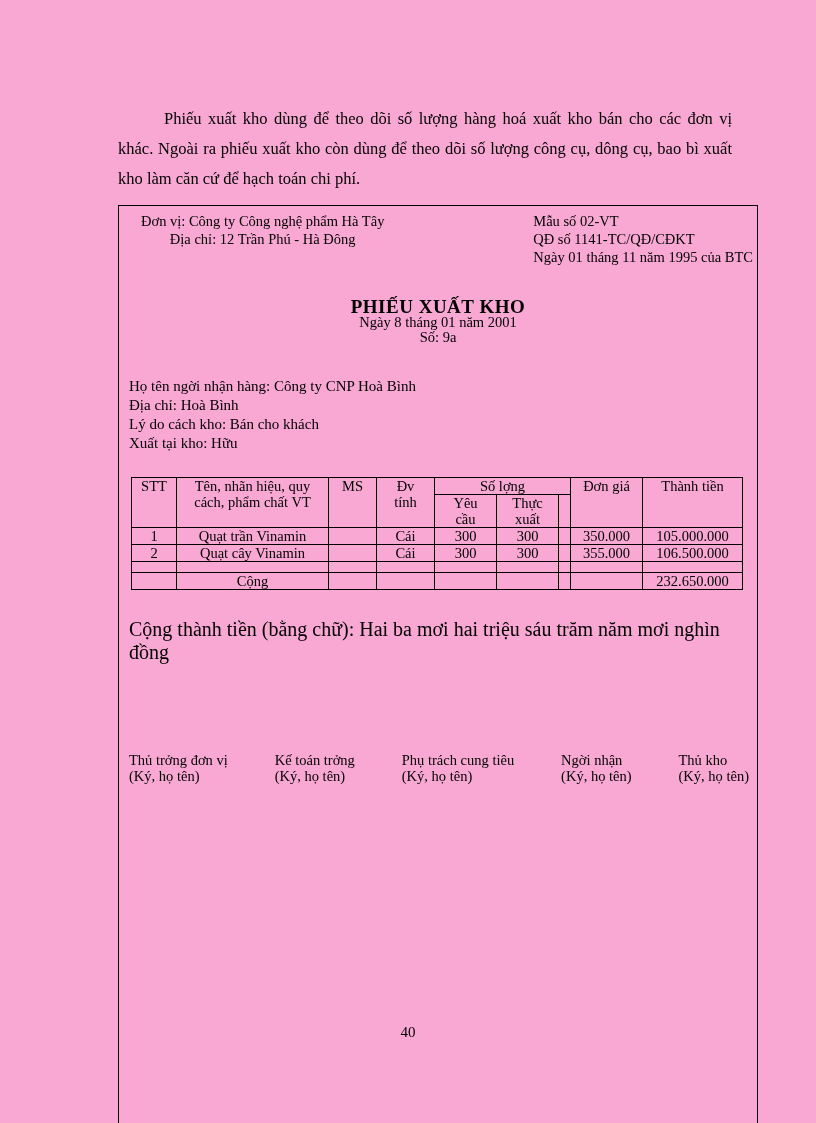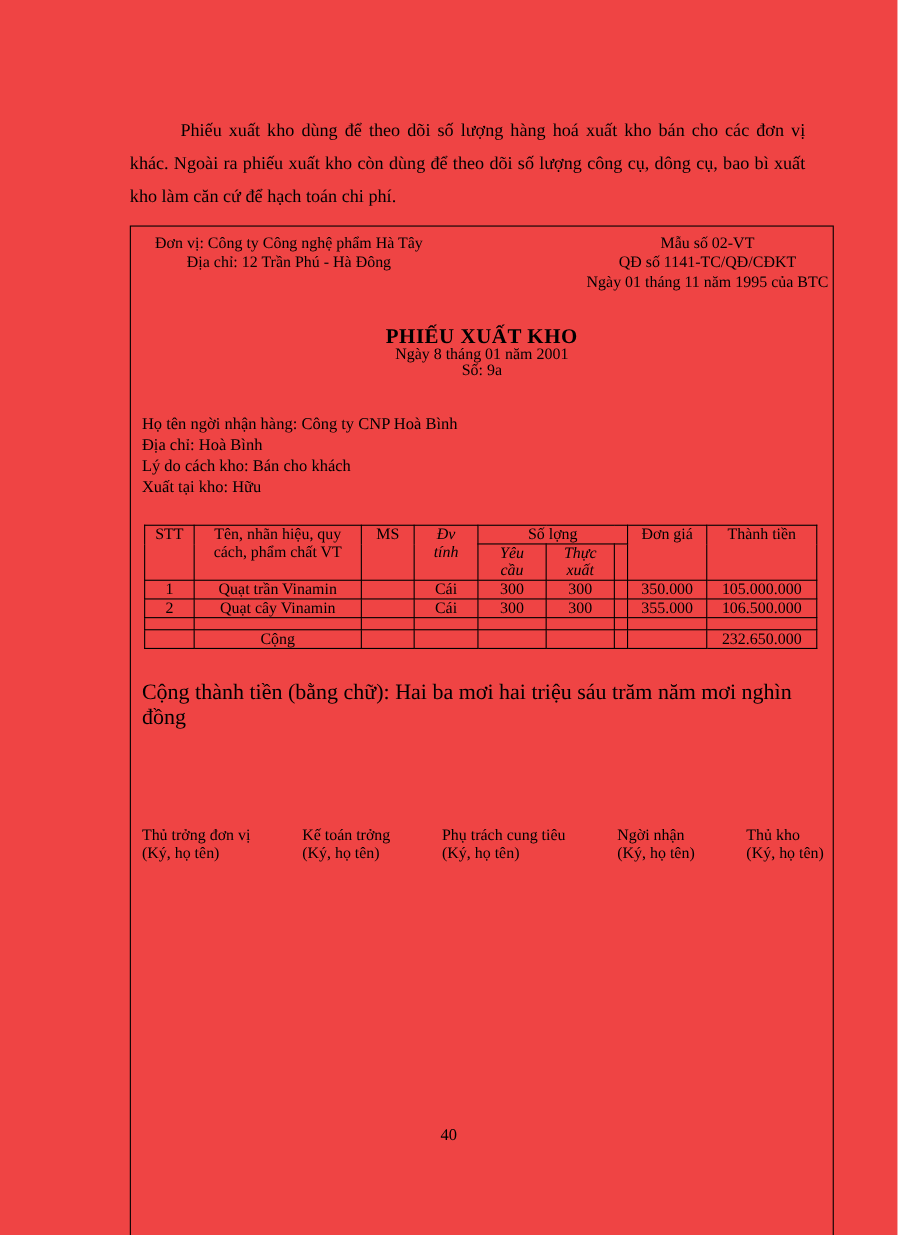--- a/index.html
+++ b/index.html
@@ -1,21 +1,21 @@
 <!DOCTYPE html>
 <html><head>
 <meta charset="utf-8">
 <style>
   * { margin: 0; padding: 0; box-sizing: border-box; }
   html, body { background: #ffffff; }
   .page {
     position: relative;
     width: 816px;
     height: 1123px;
-    background: #ef4444;
+    background: #f9a8d4;
     color: #000000;
     font-family: "Liberation Serif", serif;
     margin: 0 auto;
     overflow: hidden;
   }
   .intro {
     position: absolute;
     left: 118px;
     right: 84px;
     top: 104px;
@@ -33,21 +33,21 @@
     border: 1px solid #000000;
   }
   .box-header {
     display: flex;
     justify-content: space-between;
     padding: 6px 4px 0 22px;
     font-size: 14.5px;
     line-height: 18px;
   }
   .box-header .left-col { text-align: center; }
-  .box-header .right-col { text-align: center; }
+  .box-header .right-col { }
   .title-block {
     text-align: center;
     margin-top: 32px;
     line-height: 15px;
   }
   .voucher-title {
     font-size: 19px;
     font-weight: bold;
     letter-spacing: 0.5px;
     line-height: 17px;
@@ -68,21 +68,21 @@
     line-height: 16px;
   }
   table.items th, table.items td {
     border: 1px solid #000000;
     padding: 0 4px;
     text-align: center;
     vertical-align: top;
     font-weight: normal;
     overflow: hidden;
   }
-  table.items th.wrap { white-space: pre-line; font-style: italic; }
+  table.items th.wrap { white-space: pre-line; }
   table.items tr.spacer-row td { height: 11px; }
   table.items tr.data-row td { height: 16px; }
   .amount-words {
     margin-top: 28px;
     padding-left: 10px;
     font-size: 20px;
   }
   .signatures {
     display: flex;
     justify-content: space-between;

